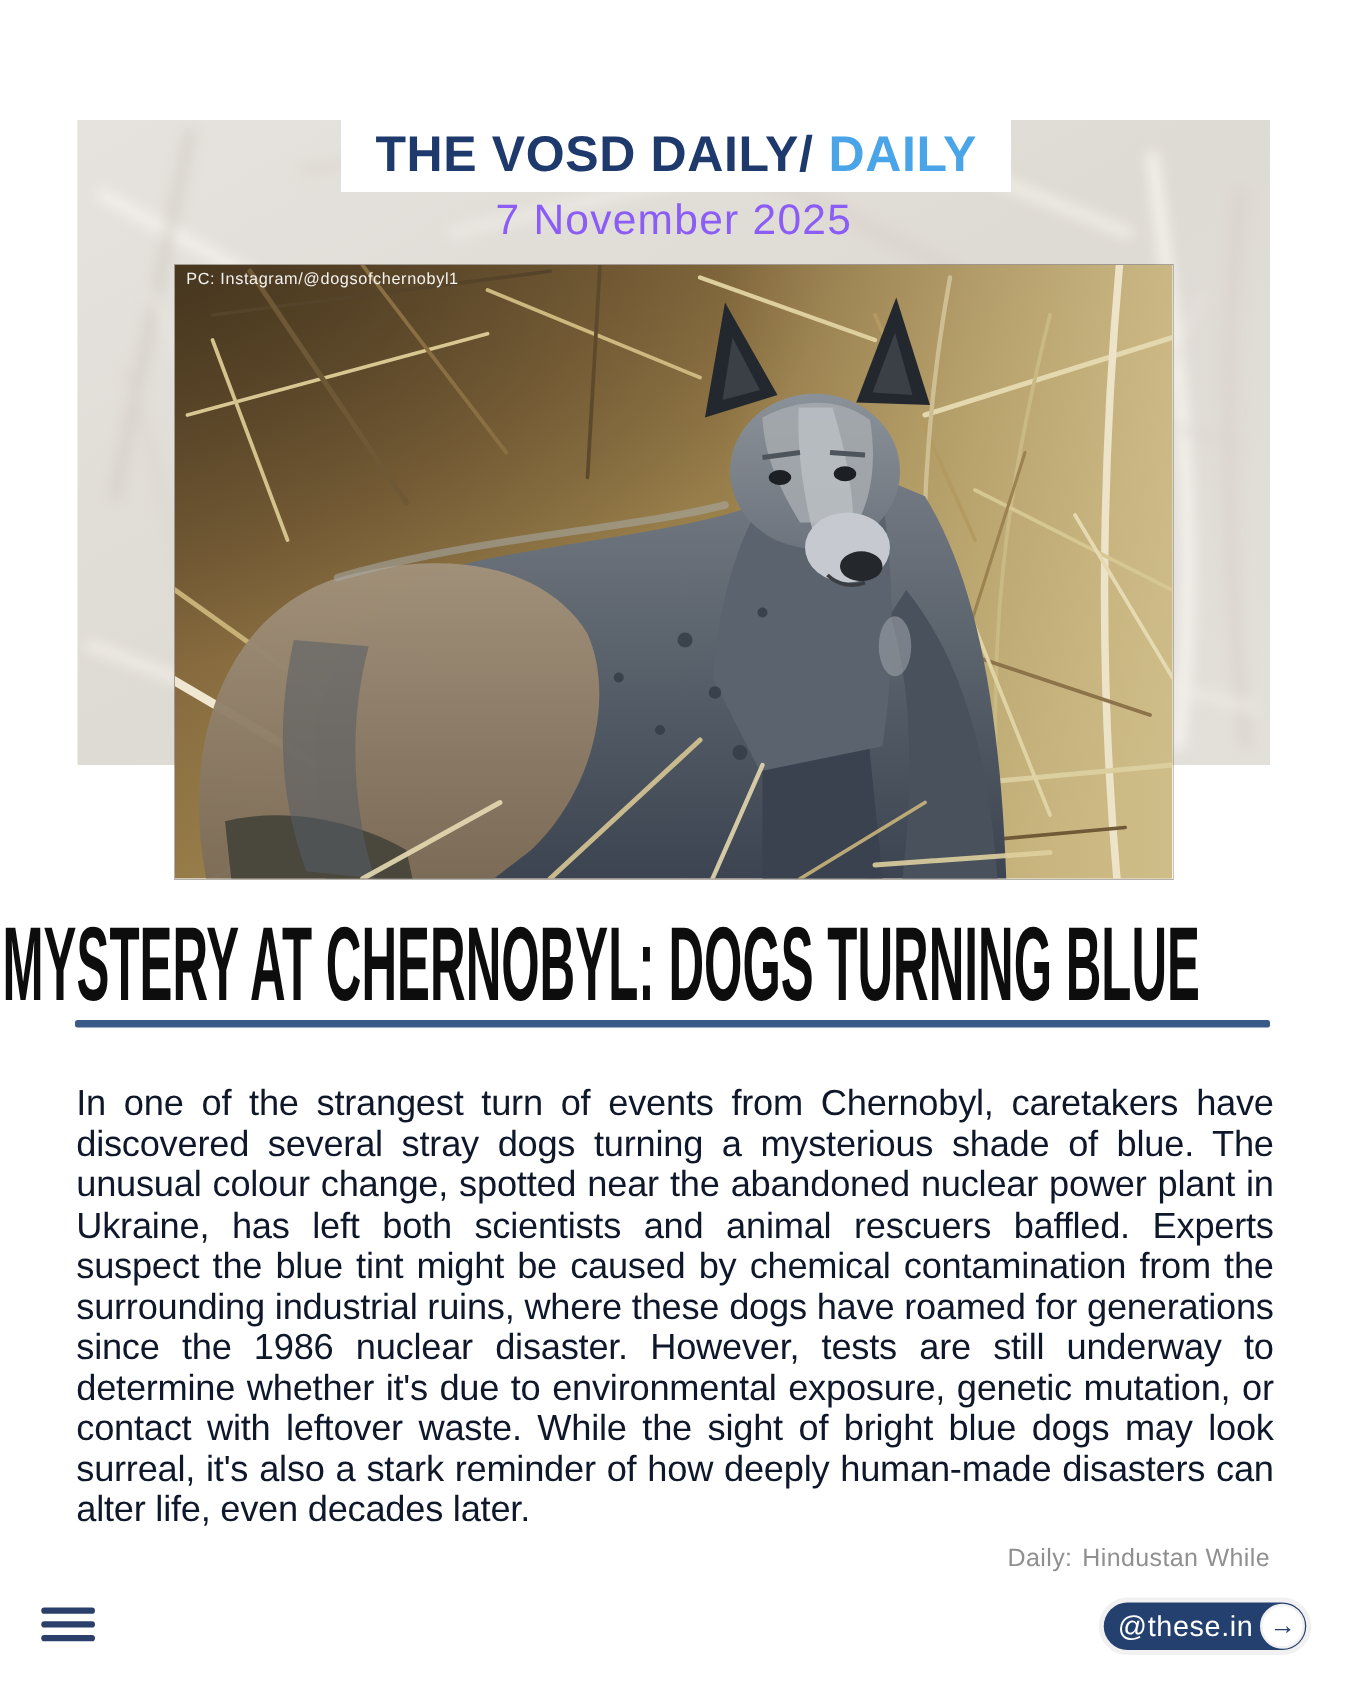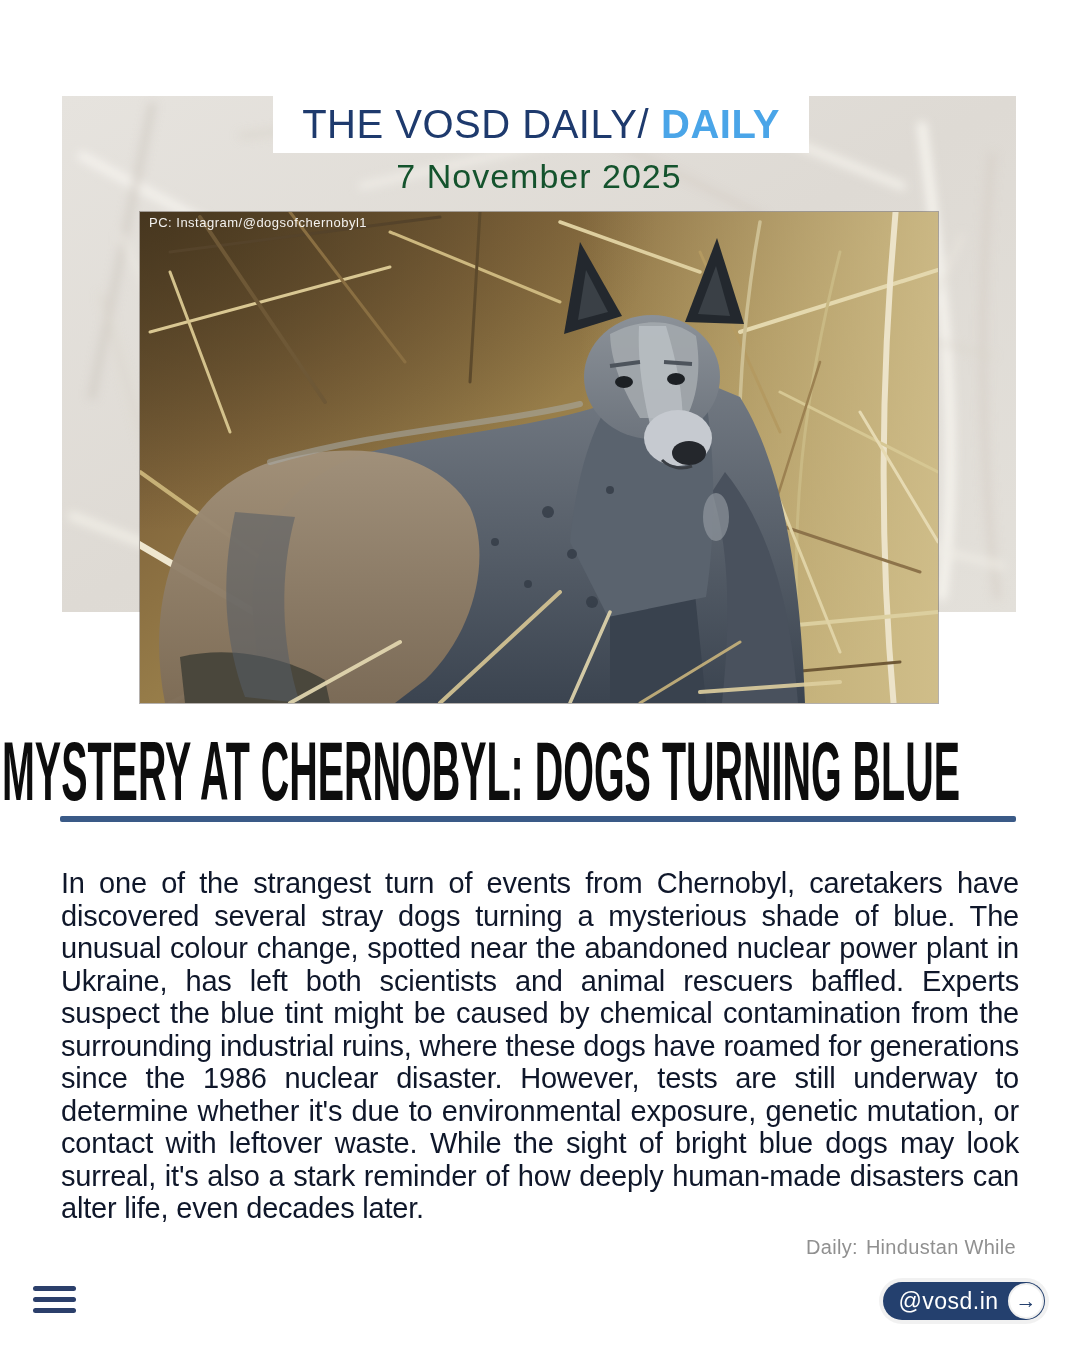--- a/index.html
+++ b/index.html
@@ -13,25 +13,25 @@
     position:absolute;left:62px;top:96px;width:954px;height:516px;
     background:#e2dfda;overflow:hidden;
   }
   .hero-panel svg{position:absolute;left:0;top:0;}
   
   .title-band{
     position:absolute;left:273px;top:96px;width:536px;height:57px;
     background:#ffffff;display:flex;align-items:center;justify-content:center;
     white-space:nowrap;
   }
-  .title-band .t1{font-weight:normal;font-size:40px;color:#1e3a6d;letter-spacing:.5px;}
+  .title-band .t1{font-weight:bold;font-size:40px;color:#1e3a6d;letter-spacing:.5px;}
   .title-band .t2{font-weight:bold;font-size:40px;color:#4aa5e8;margin-left:12px;letter-spacing:.5px;}
   .date-line{
     position:absolute;left:62px;top:157px;width:954px;text-align:center;
-    font-size:34px;color:#14532d;letter-spacing:1px;
+    font-size:34px;color:#8b5cf6;letter-spacing:1px;
   }
   
   .photo-frame{
     position:absolute;left:140px;top:212px;width:798px;height:491px;
     overflow:hidden;box-shadow:0 0 0 1px rgba(40,30,20,.35);
   }
   .photo-credit{
     position:absolute;left:9px;top:3px;
     font-size:13px;color:rgba(255,255,255,.93);letter-spacing:.5px;z-index:5;
   }
@@ -257,19 +257,19 @@
   </div>
 
   <div class="hamburger">
     <div></div>
     <div></div>
     <div></div>
   </div>
 
 
   <div class="badge">
-    <span class="handle">@vosd.in</span>
+    <span class="handle">@these.in</span>
     <span class="arrow-circle">
         <span>→</span>
       </span>
   </div>
 
 </div>
 
 </body></html>

